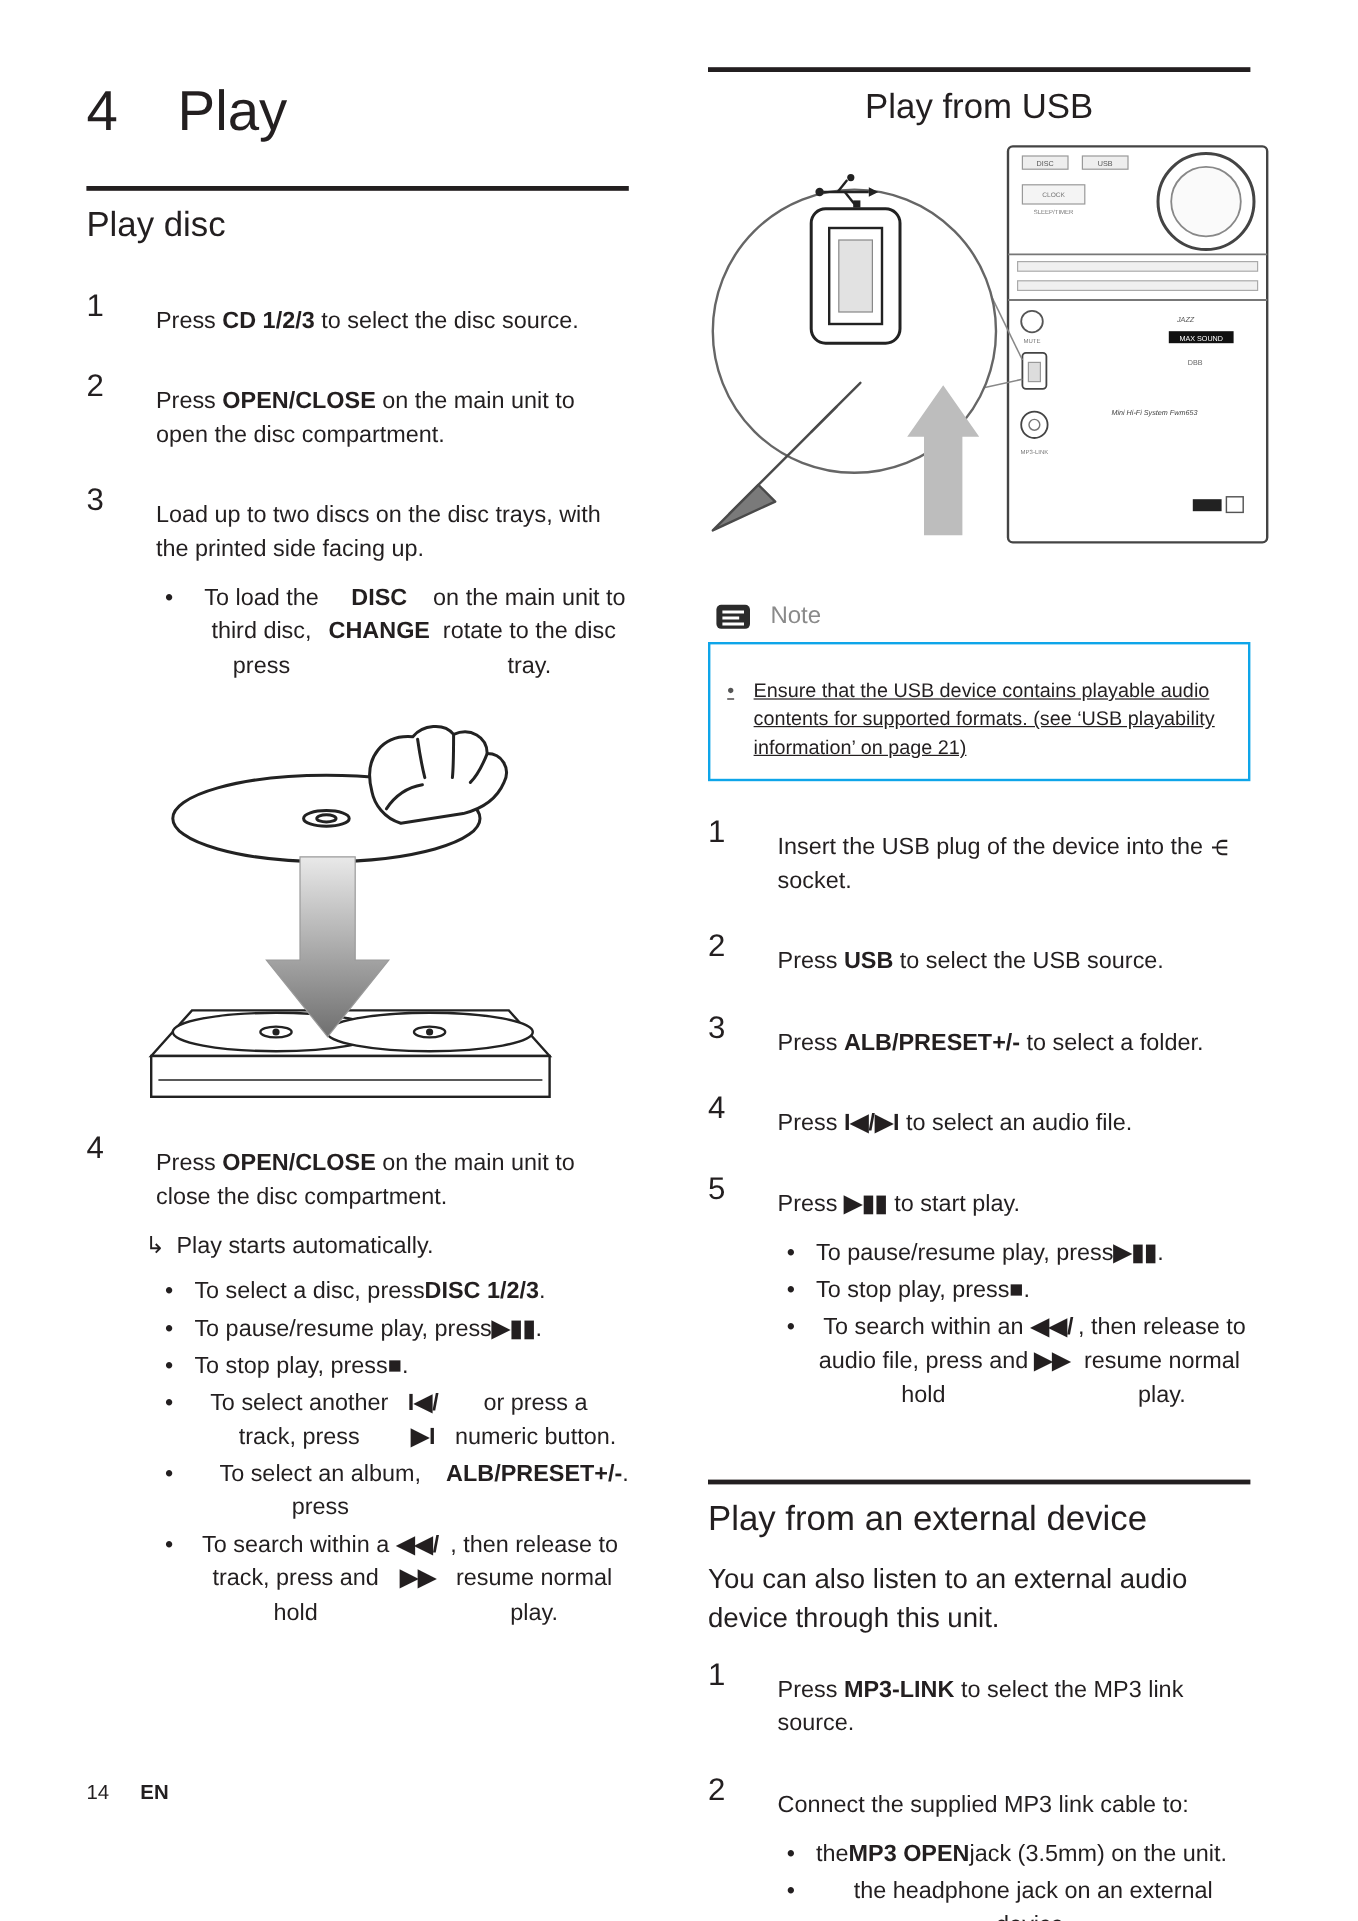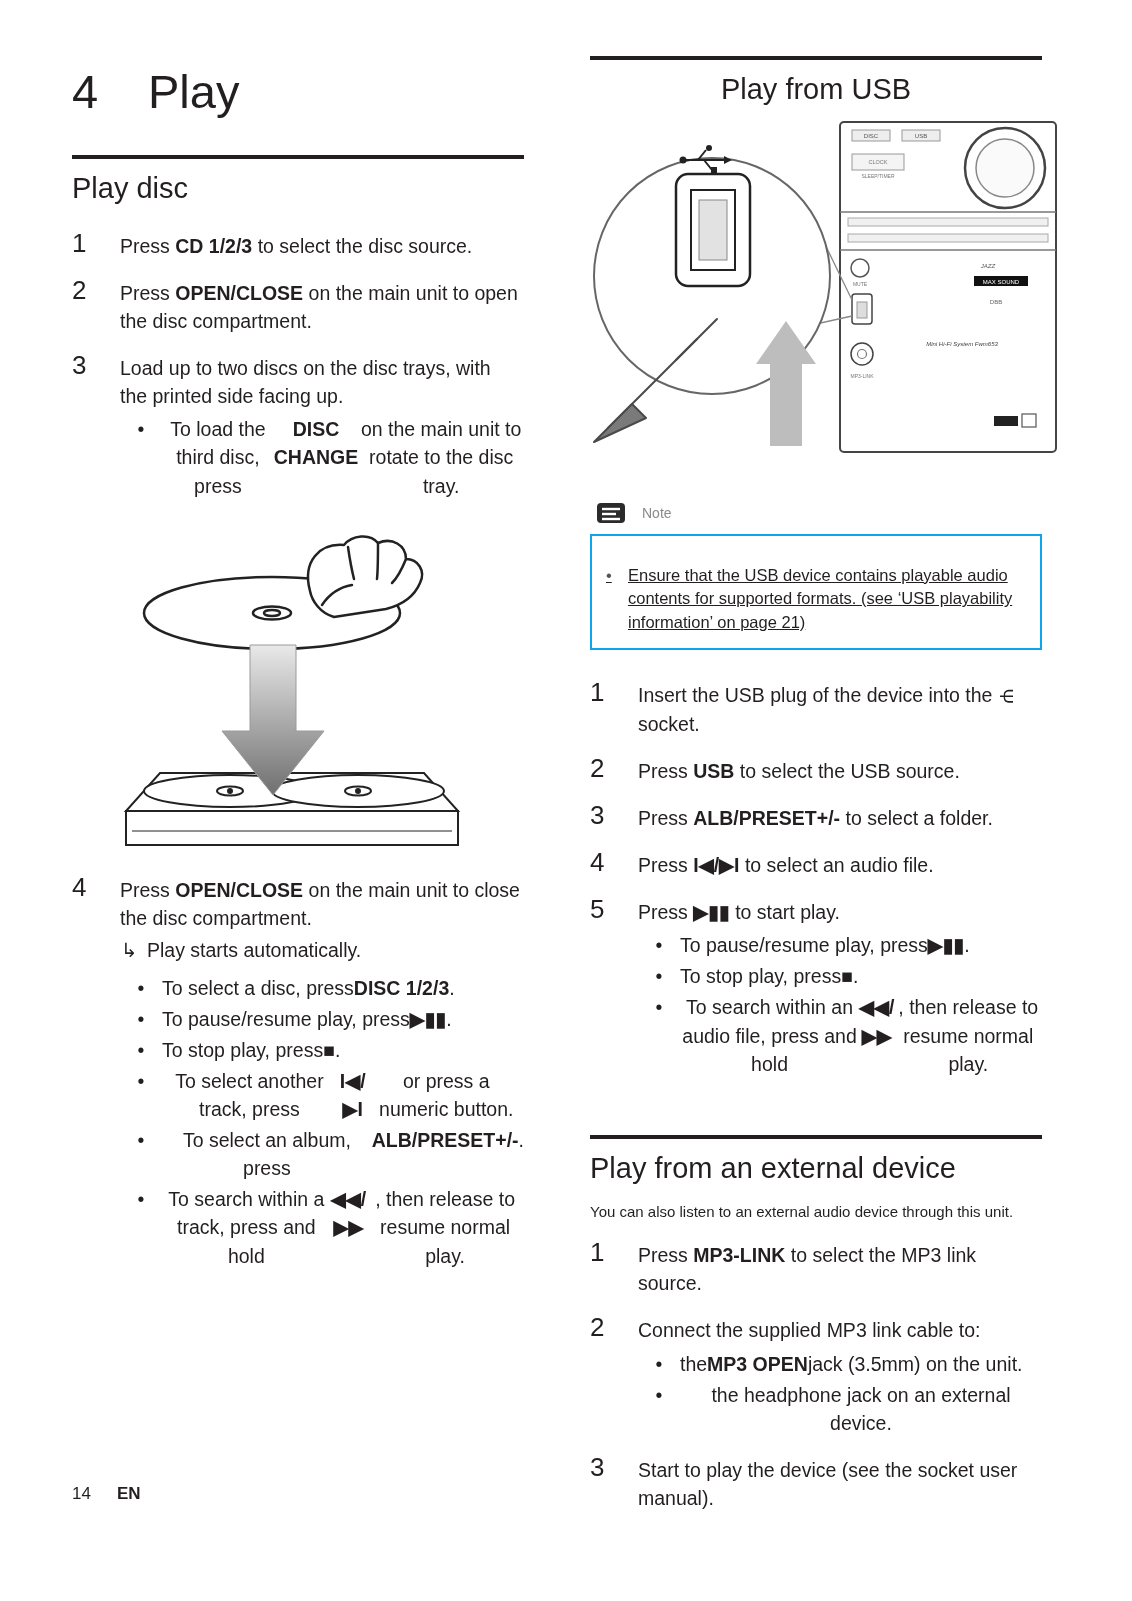--- a/index.html
+++ b/index.html
@@ -18,53 +18,53 @@
     column-gap:66px;
     padding:56px 66px 0 72px;
   }
   
   .chapter { display:flex; align-items:baseline; font-size:47px; font-weight:400; margin:8px 0 36px; }
   .chapter .ch-num { width:76px; flex:none; }
   .section-title {
     border-top:4px solid #231f20;
     padding-top:13px;
     font-size:29px; font-weight:400;
-    margin-bottom:24px;
+    margin-bottom:35px;
   }
   
   .steps { list-style:none; }
   .step { display:flex; margin-bottom:13px; }
   .step-num { width:45px; flex:none; font-size:26px; line-height:1.15; }
   .step-body { flex:1; font-size:19.5px; line-height:1.44; }
-  .step-body p { margin:3px; }
+  .step-body p { margin:13px; }
   .bullets { list-style:none; margin-top:5px;text-align:center; }
   .bullets li { display:flex; margin-bottom:3px; }
   .bullets li::before { content:"•"; width:42px; flex:none; padding-left:3px; }
   .result { display:flex; margin-top:4px; }
   .result-marker { width:30px; flex:none; padding-left:4px; }
   b { font-weight:700; }
   .inline-icon { display:inline-block; transform:rotate(90deg); font-size:0.95em; }
   
   figure { margin:0; }
   .fig-disc { margin:24px 0 16px; text-align:left; }
   .fig-usb { margin:2px 0 16px; }
   
   .note { margin:16px 0 28px; }
   .note-head { display:flex; align-items:center; gap:16px; margin-bottom:10px; padding-left:6px; }
-  .note-label { color:#8a8a8a; font-size:14px; }
+  .note-label { color:#8a8a8a; font-size:20px; }
   .note-body {
     border:2px solid #0ea5e9;
     padding:28px 14px 14px 10px;
     font-size:16.5px; line-height:1.42;text-decoration:underline;
   }
   .note-body .nitem { display:flex; }
   .note-body .nitem::before { content:"•"; width:22px; flex:none; padding-left:4px; color:#555; }
   
   .section-external { margin-top:54px; }
-  .intro { font-size:15px; line-height:1.44; margin:16px 0 16px; }
+  .intro { font-size:23px; line-height:1.44; margin:16px 0 16px; }
   
   .footer { position:absolute; left:72px; top:1484px; font-size:17px; }
   .footer .pg { margin-right:26px; }
   svg { display:block; }
 </style>
 </head>
 <body>
 
 <div class="page">
   <div class="columns">

